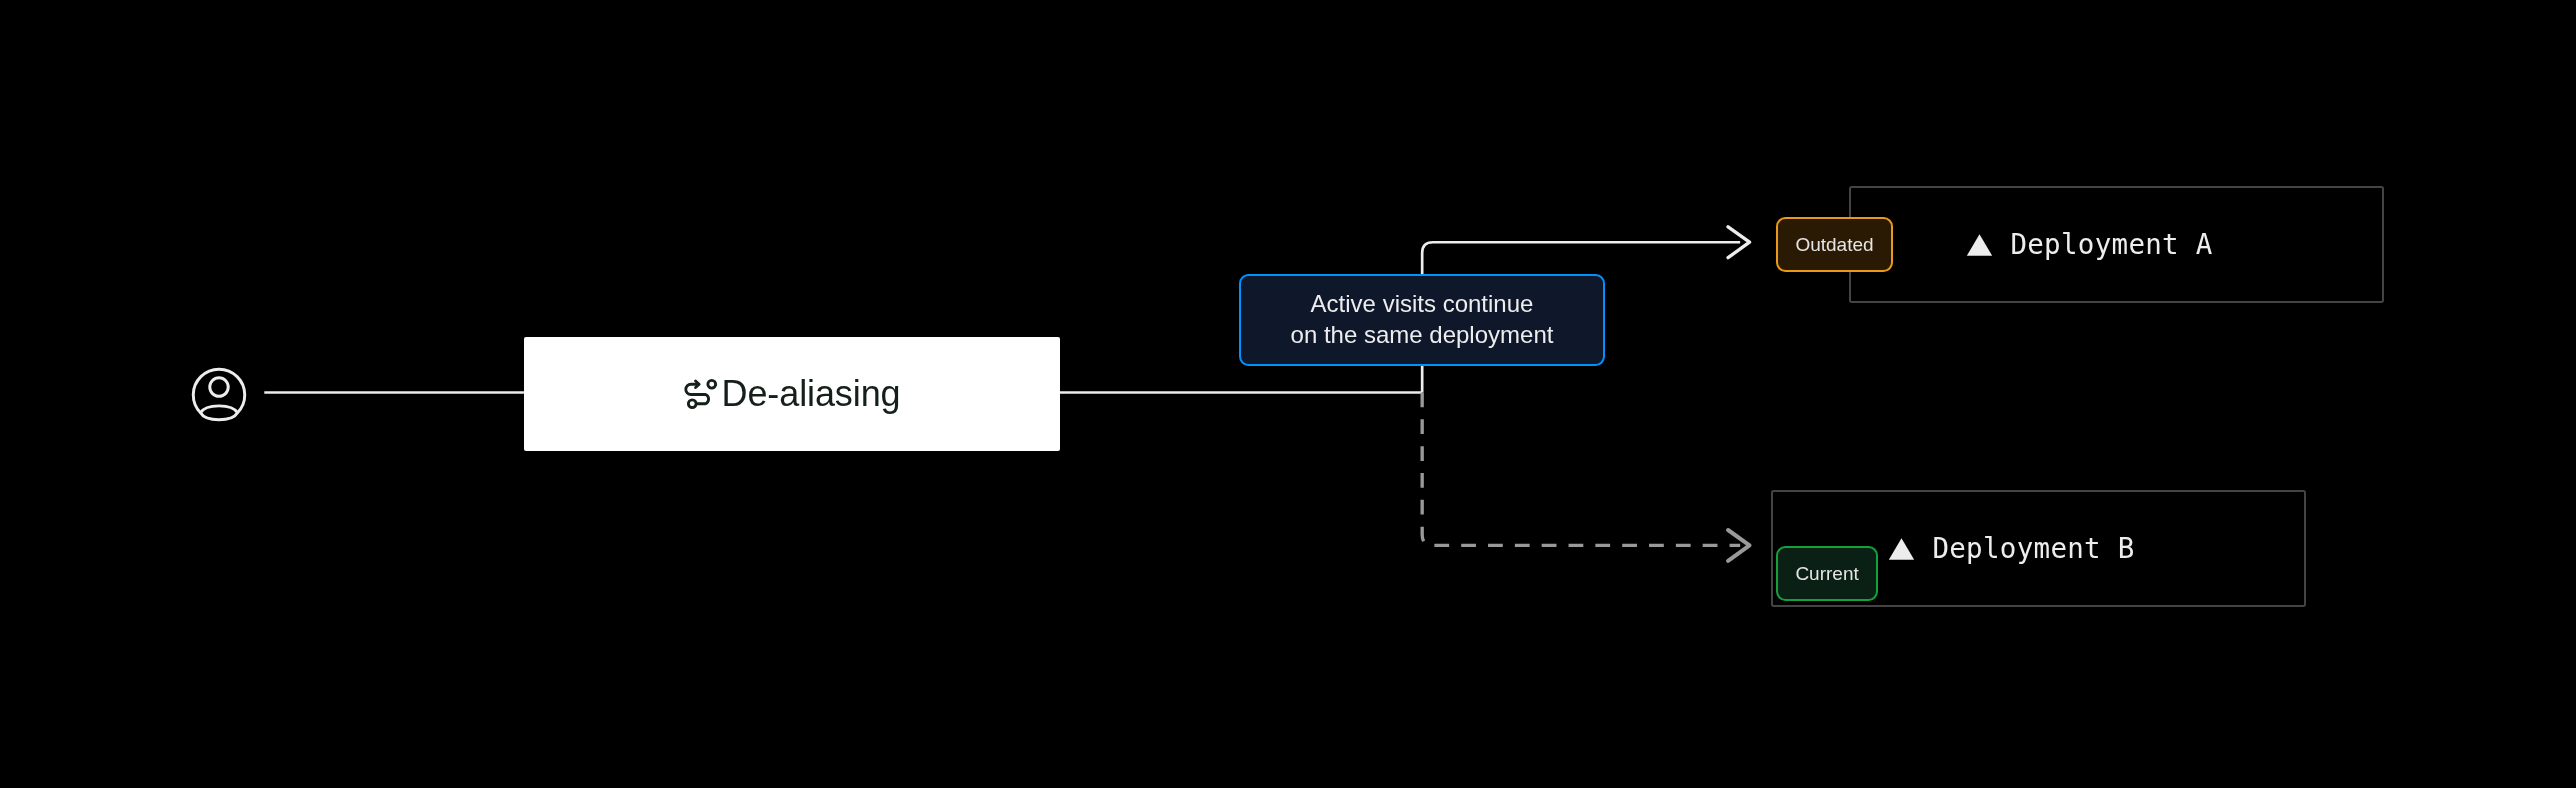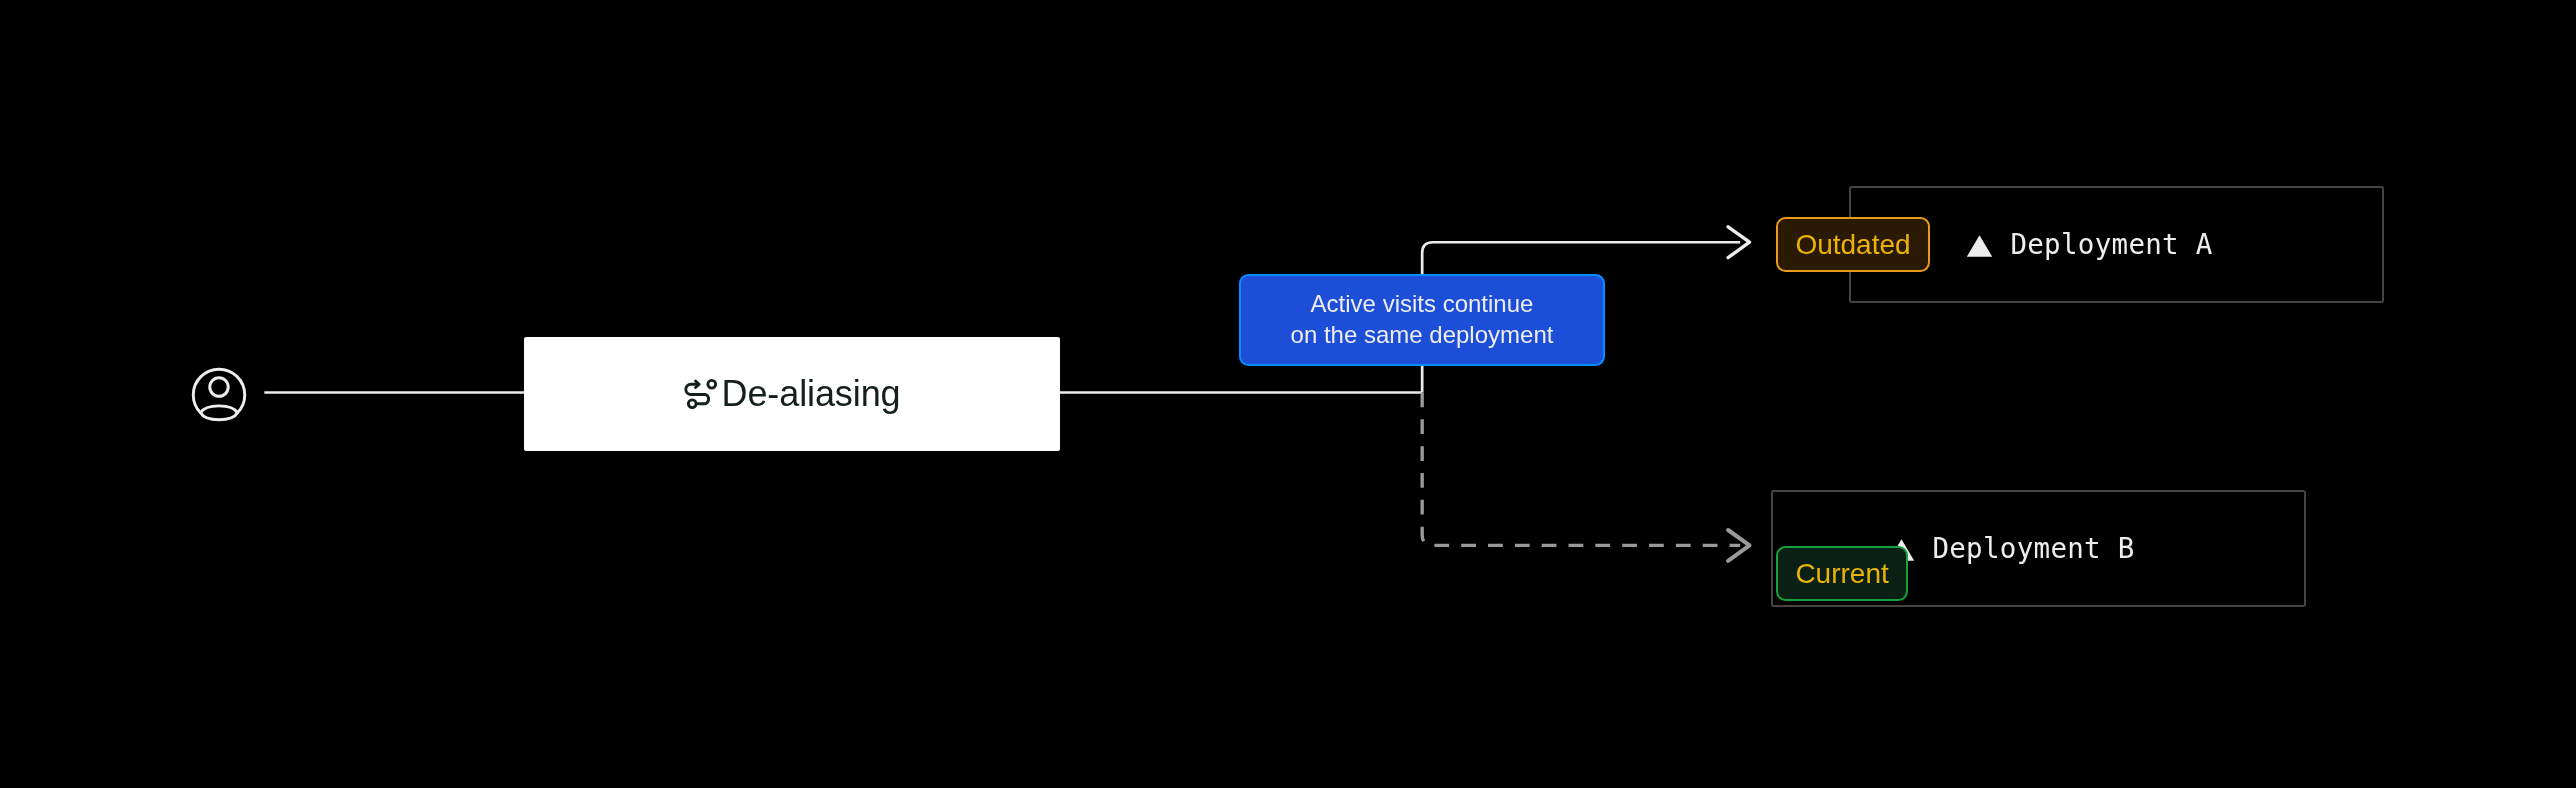--- a/index.html
+++ b/index.html
@@ -68,21 +68,21 @@
     white-space: nowrap;
   }
 
   
   .callout {
     position: absolute;
     left: 1239px;
     top: 274px;
     width: 366px;
     height: 92px;
-    background: #1d4ed8;
+    background: #0f172a;
     border: 2.7px solid #0091ff;
     border-radius: 9.4px;
     box-sizing: border-box;
     display: flex;
     flex-direction: column;
     align-items: center;
     justify-content: center;
     z-index: 5;
   }
   .callout .line {
@@ -104,21 +104,21 @@
     background: #000000;
     display: flex;
     align-items: center;
     z-index: 2;
   }
   .card-a { left: 1849px; top: 186px; }
   .card-b { left: 1771px; top: 490px; }
 
   .card .card-inner {
     display: flex;
-    align-items: flex-end;
+    align-items: center;
     gap: 17.4px;
     margin-left: 115px;
   }
   .card .vercel-triangle {
     width: 27px;
     height: 24px;
     flex: 0 0 auto;
     display: block;
   }
   .card .card-label {
@@ -136,22 +136,22 @@
     height: 55px;
     border-radius: 9.4px;
     box-sizing: border-box;
     display: flex;
     align-items: center;
     justify-content: center;
     padding: 0 17.4px;
     z-index: 6;
   }
   .badge .badge-text {
-    font-size: 28px;
-    color: #eab308;
+    font-size: 19px;
+    color: #e5e5e5;
     line-height: 1;
     white-space: nowrap;
   }
   .badge-outdated {
     left: 1776px;
     top: 217px;
     background: #2b1a03;
     border: 2px solid #e89a18;
   }
   .badge-current {

